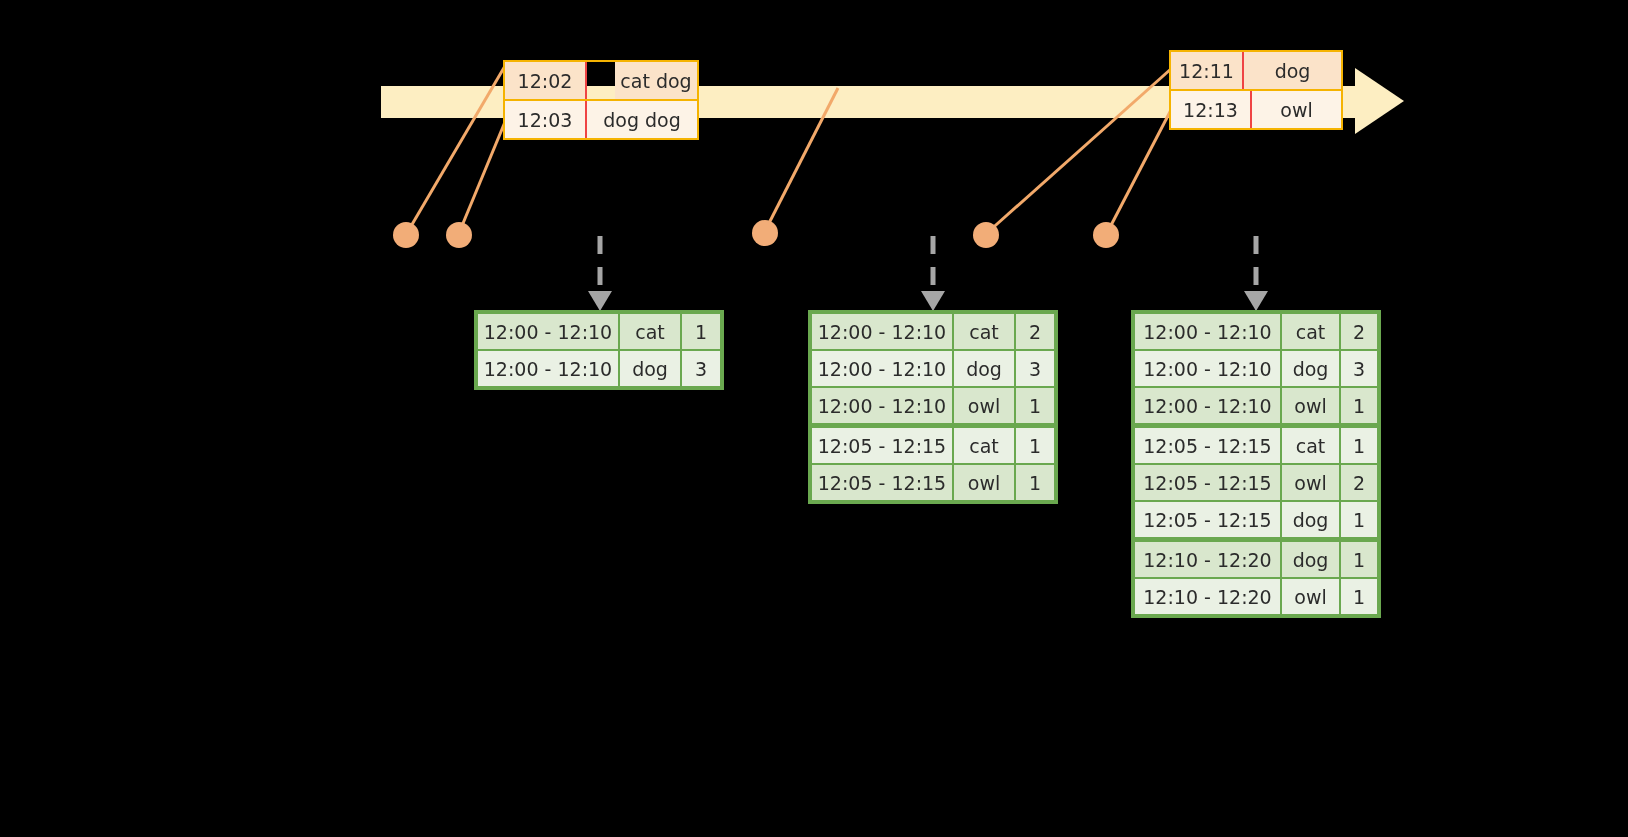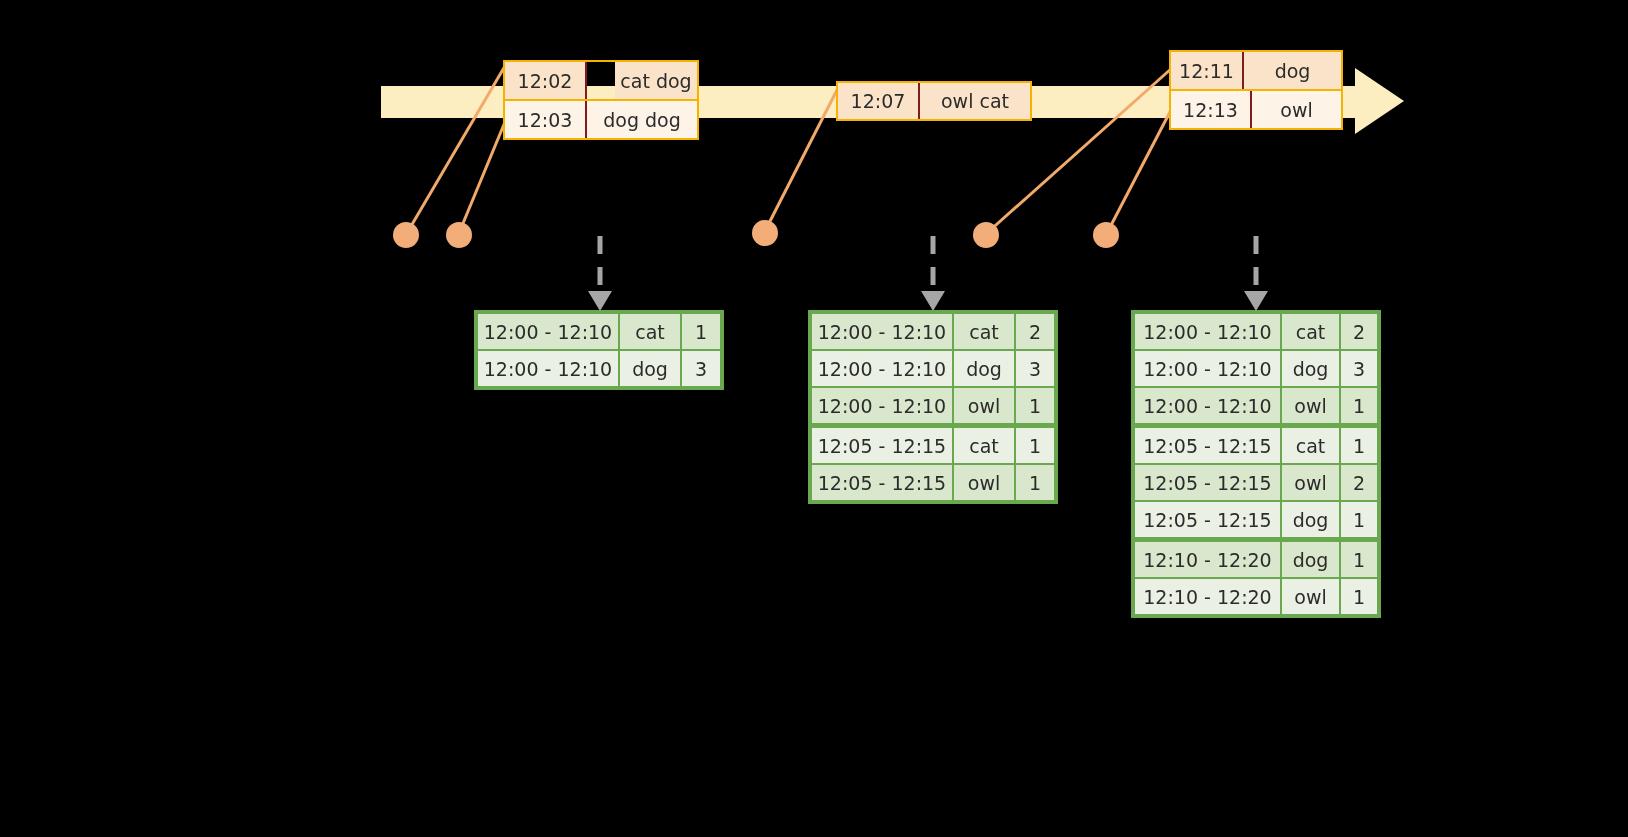--- a/index.html
+++ b/index.html
@@ -7,21 +7,21 @@
        font-family:"DejaVu Sans","Liberation Sans",sans-serif;}
   #stage{position:absolute;left:0;top:0;width:1628px;height:837px;background:#000;}
   #svg-layer{position:absolute;left:0;top:0;width:1628px;height:837px;}
 
   
   .evt-box{position:absolute;border:2px solid #f5b301;box-sizing:border-box;
            display:flex;flex-direction:column;}
   .evt-row{display:flex;flex:1 1 auto;}
   .evt-row + .evt-row{border-top:2px solid #f5b301;}
   .evt-time{display:flex;align-items:center;justify-content:center;
-            border-right:2px solid #7f1d1d;box-sizing:border-box;
+            border-right:2px solid #ef4444;box-sizing:border-box;
             font-size:19px;color:#2b2b2b;}
   .evt-words{display:flex;align-items:center;justify-content:center;
              box-sizing:border-box;font-size:19px;color:#2b2b2b;}
   .shade-a{background:#fbe3c9;}
   .shade-b{background:#fdf3e7;}
 
   
   .res-table{position:absolute;border:3px solid #6aa84f;box-sizing:border-box;
              display:flex;flex-direction:column;background:#6aa84f;}
   .res-row{display:flex;height:37px;}
@@ -74,26 +74,20 @@
     <div class="evt-row">
       <div class="evt-time shade-a" style="width:82px;">12:02</div>
       <div class="evt-words shade-a" style="flex:1;margin-left:28px;">cat dog</div>
     </div>
     <div class="evt-row">
       <div class="evt-time shade-b" style="width:82px;">12:03</div>
       <div class="evt-words shade-b" style="flex:1;">dog dog</div>
     </div>
   </div>
 
-  <div class="evt-box" style="left:836px;top:81px;width:196px;height:40px;">
-    <div class="evt-row">
-      <div class="evt-time shade-a" style="width:82px;">12:07</div>
-      <div class="evt-words shade-a" style="flex:1;">owl cat</div>
-    </div>
-  </div>
 
   <div class="evt-box" style="left:1169px;top:50px;width:174px;height:80px;">
     <div class="evt-row">
       <div class="evt-time shade-a" style="width:73px;">12:11</div>
       <div class="evt-words shade-a" style="flex:1;">dog</div>
     </div>
     <div class="evt-row">
       <div class="evt-time shade-b" style="width:81px;">12:13</div>
       <div class="evt-words shade-b" style="flex:1;">owl</div>
     </div>

